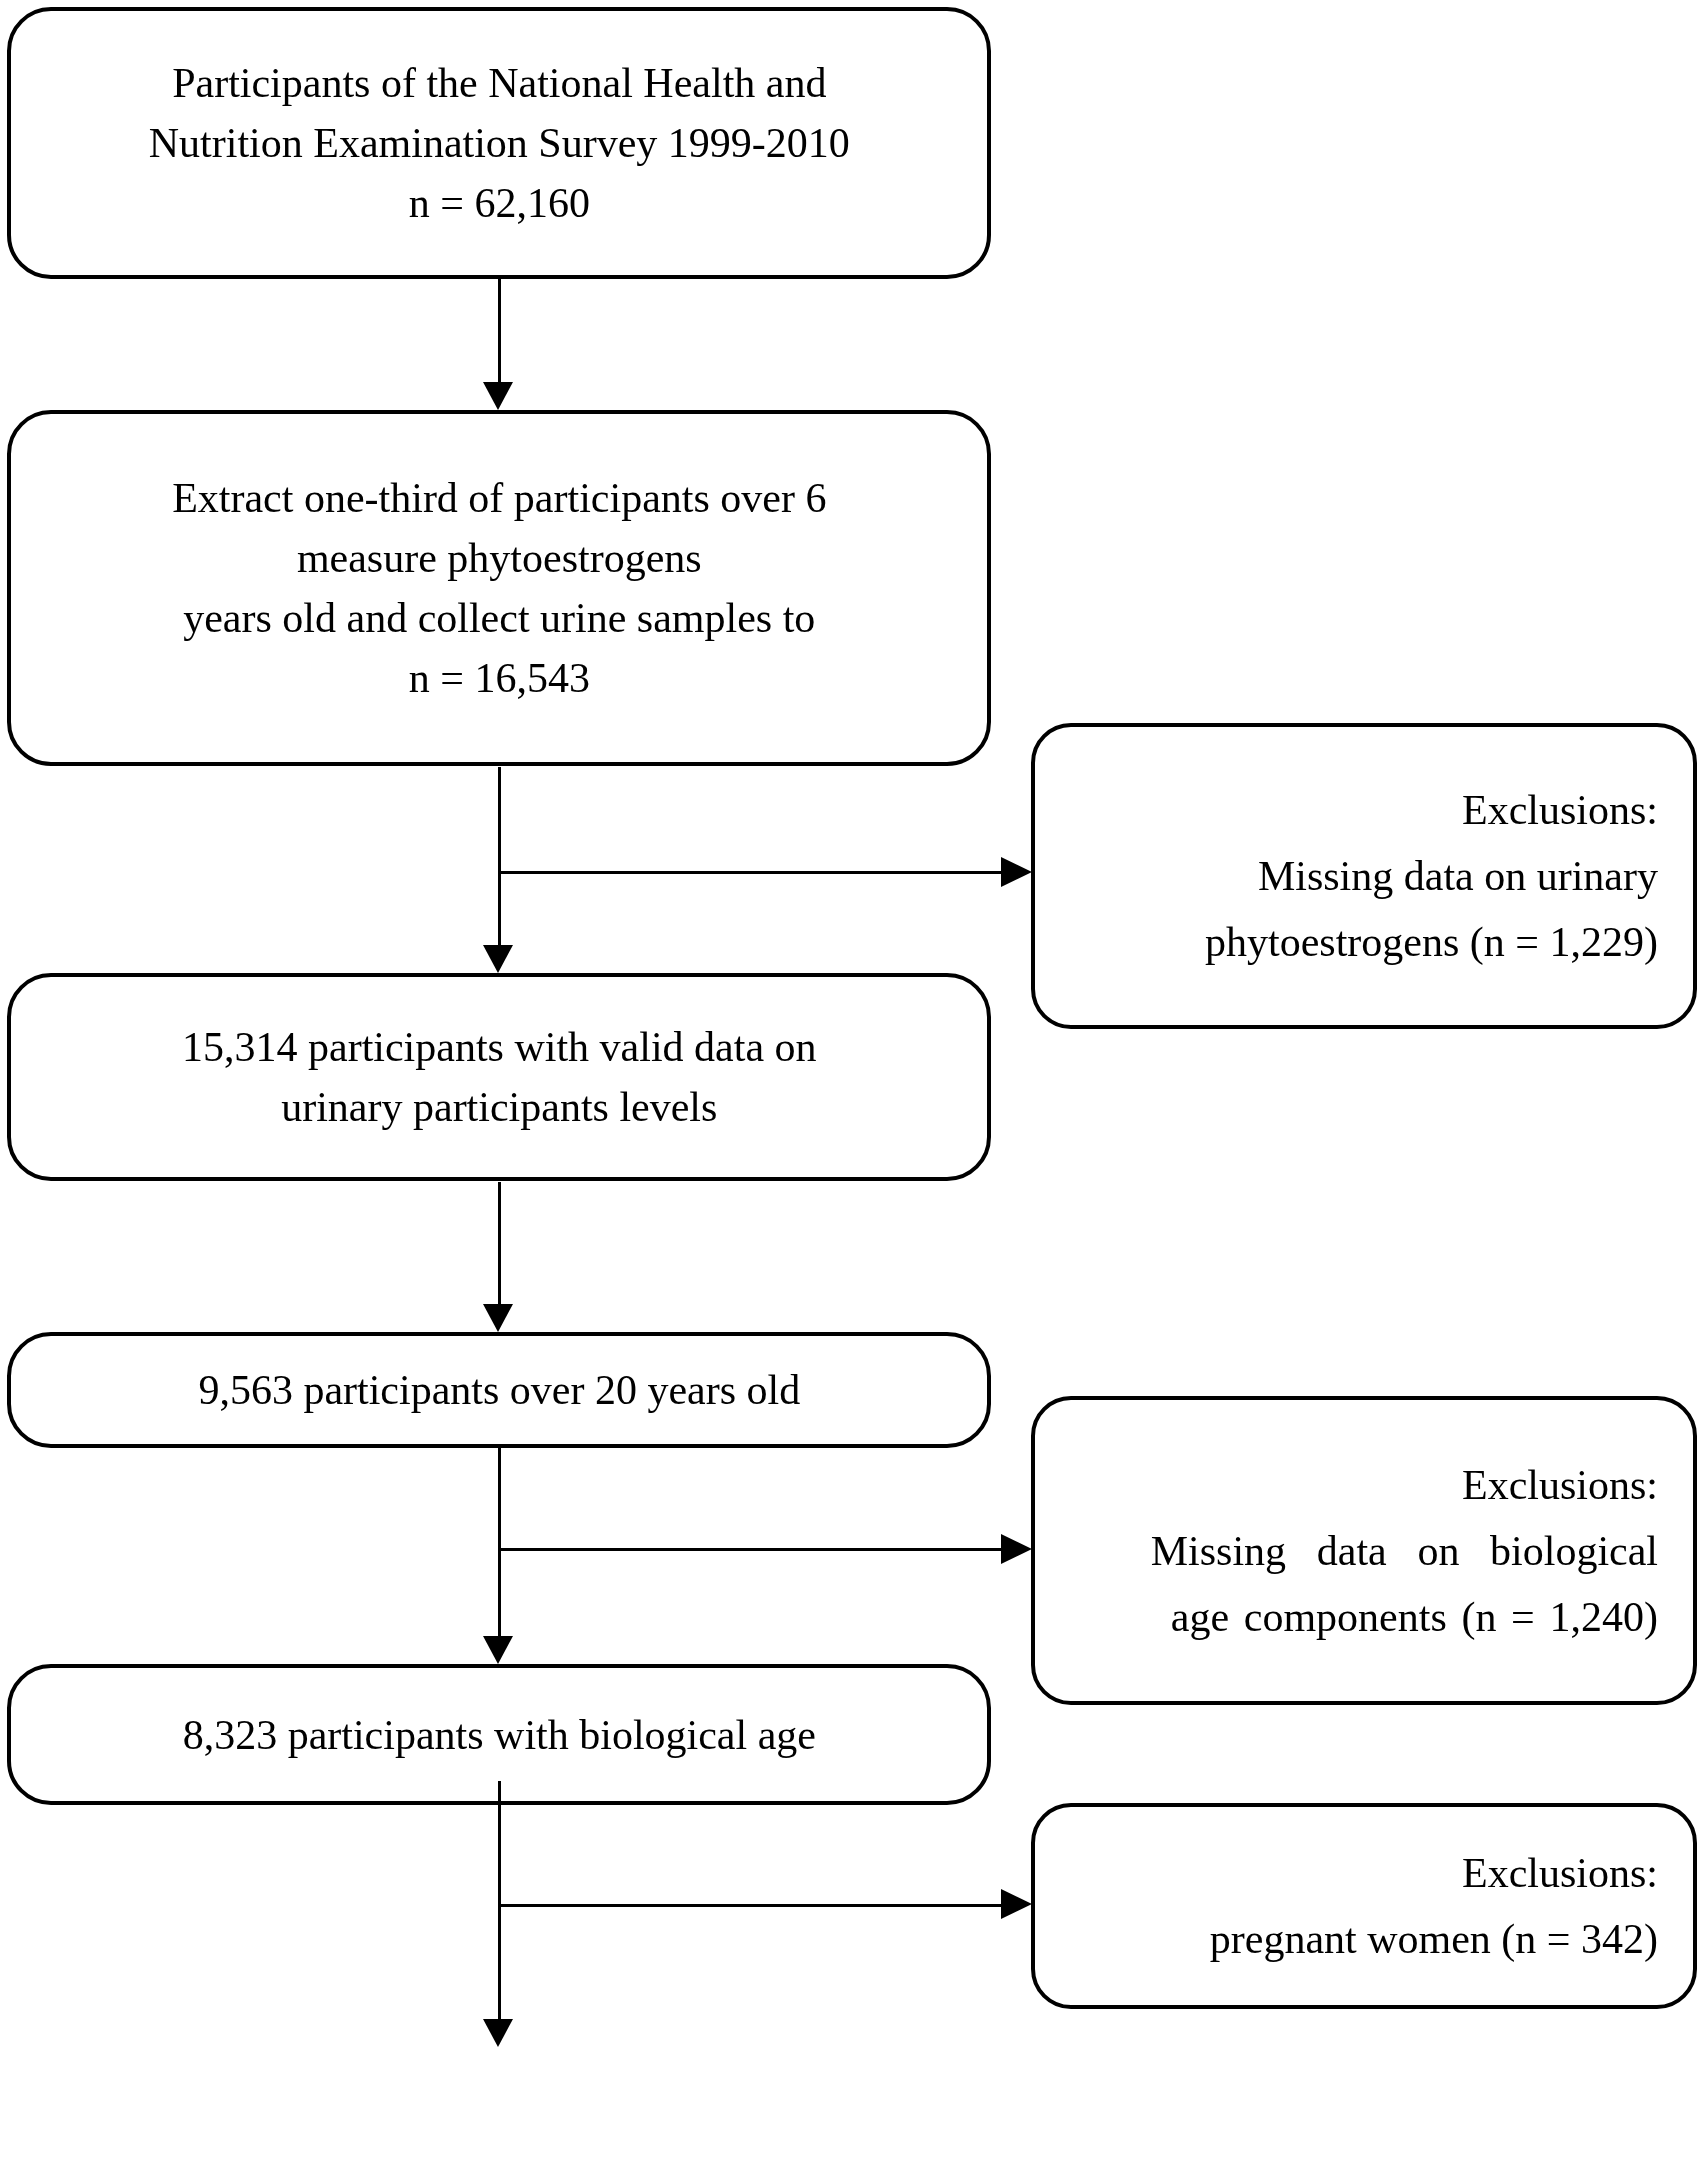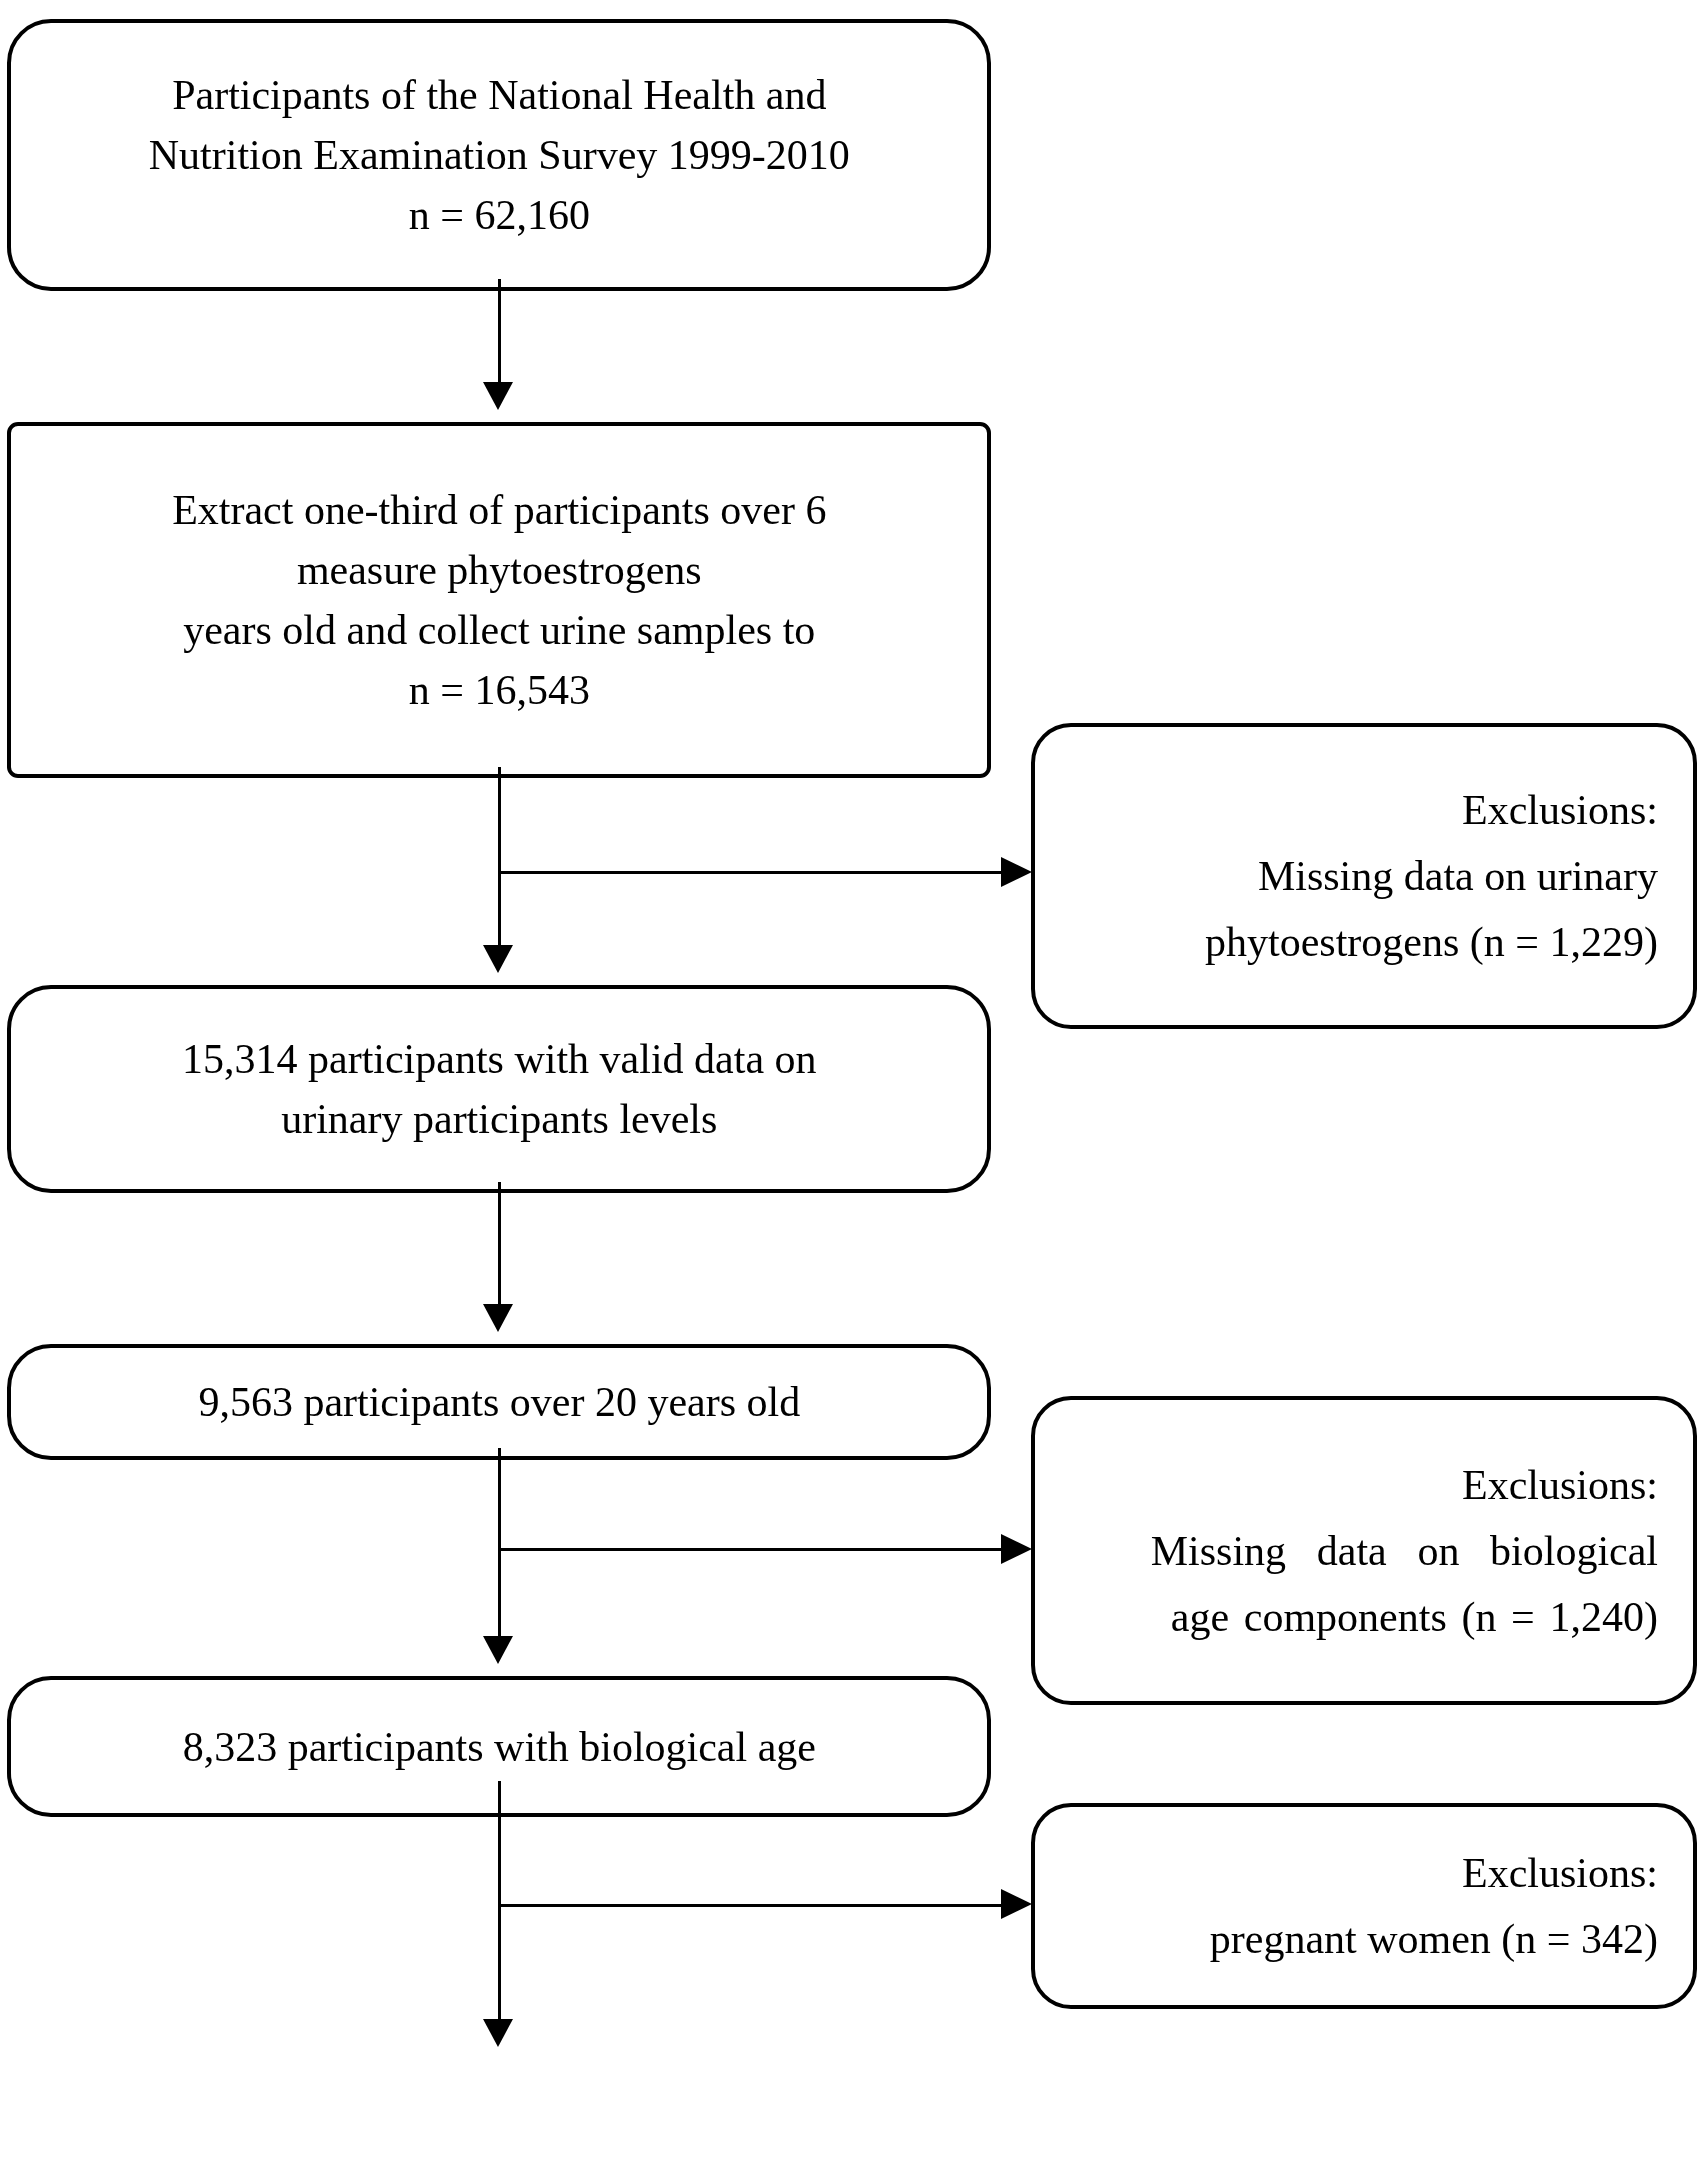--- a/index.html
+++ b/index.html
@@ -24,35 +24,34 @@
   .box .lines { width: 100%; }
   .line { display: block; }
 
   .box-main {
     left: 7.3px;
     width: 984px;
     border-radius: 44px;
     font-size: 42px;
     line-height: 60px;
     text-align: center;
-    margin-top: 12px;
   }
   .box-excl {
     left: 1031px;
     width: 666px;
     border-radius: 40px;
     border-width: 4.6px;
     font-size: 42px;
     line-height: 66px;
     text-align: right;
   }
   .box-excl .lines { padding: 0 35px 0 51px; }
 
   #b1 { top: 7.3px;    height: 272px; }
-  #b2 { top: 410px;  height: 356px; border-radius: 11px; }
+  #b2 { top: 410px;  height: 356px; }
   #b3 { top: 973px; height: 208px; align-items: center; }
   #b4 { top: 1332px; height: 116px; }
   #b5 { top: 1664px; height: 141px; }
   #b6 { top: 2048px; height: 113px; }
 
   #e1 { top: 723px;  height: 306px; }
   #e2 { top: 1396px; height: 309px; }
   #e3 { top: 1803px; height: 206px; }
 
   

